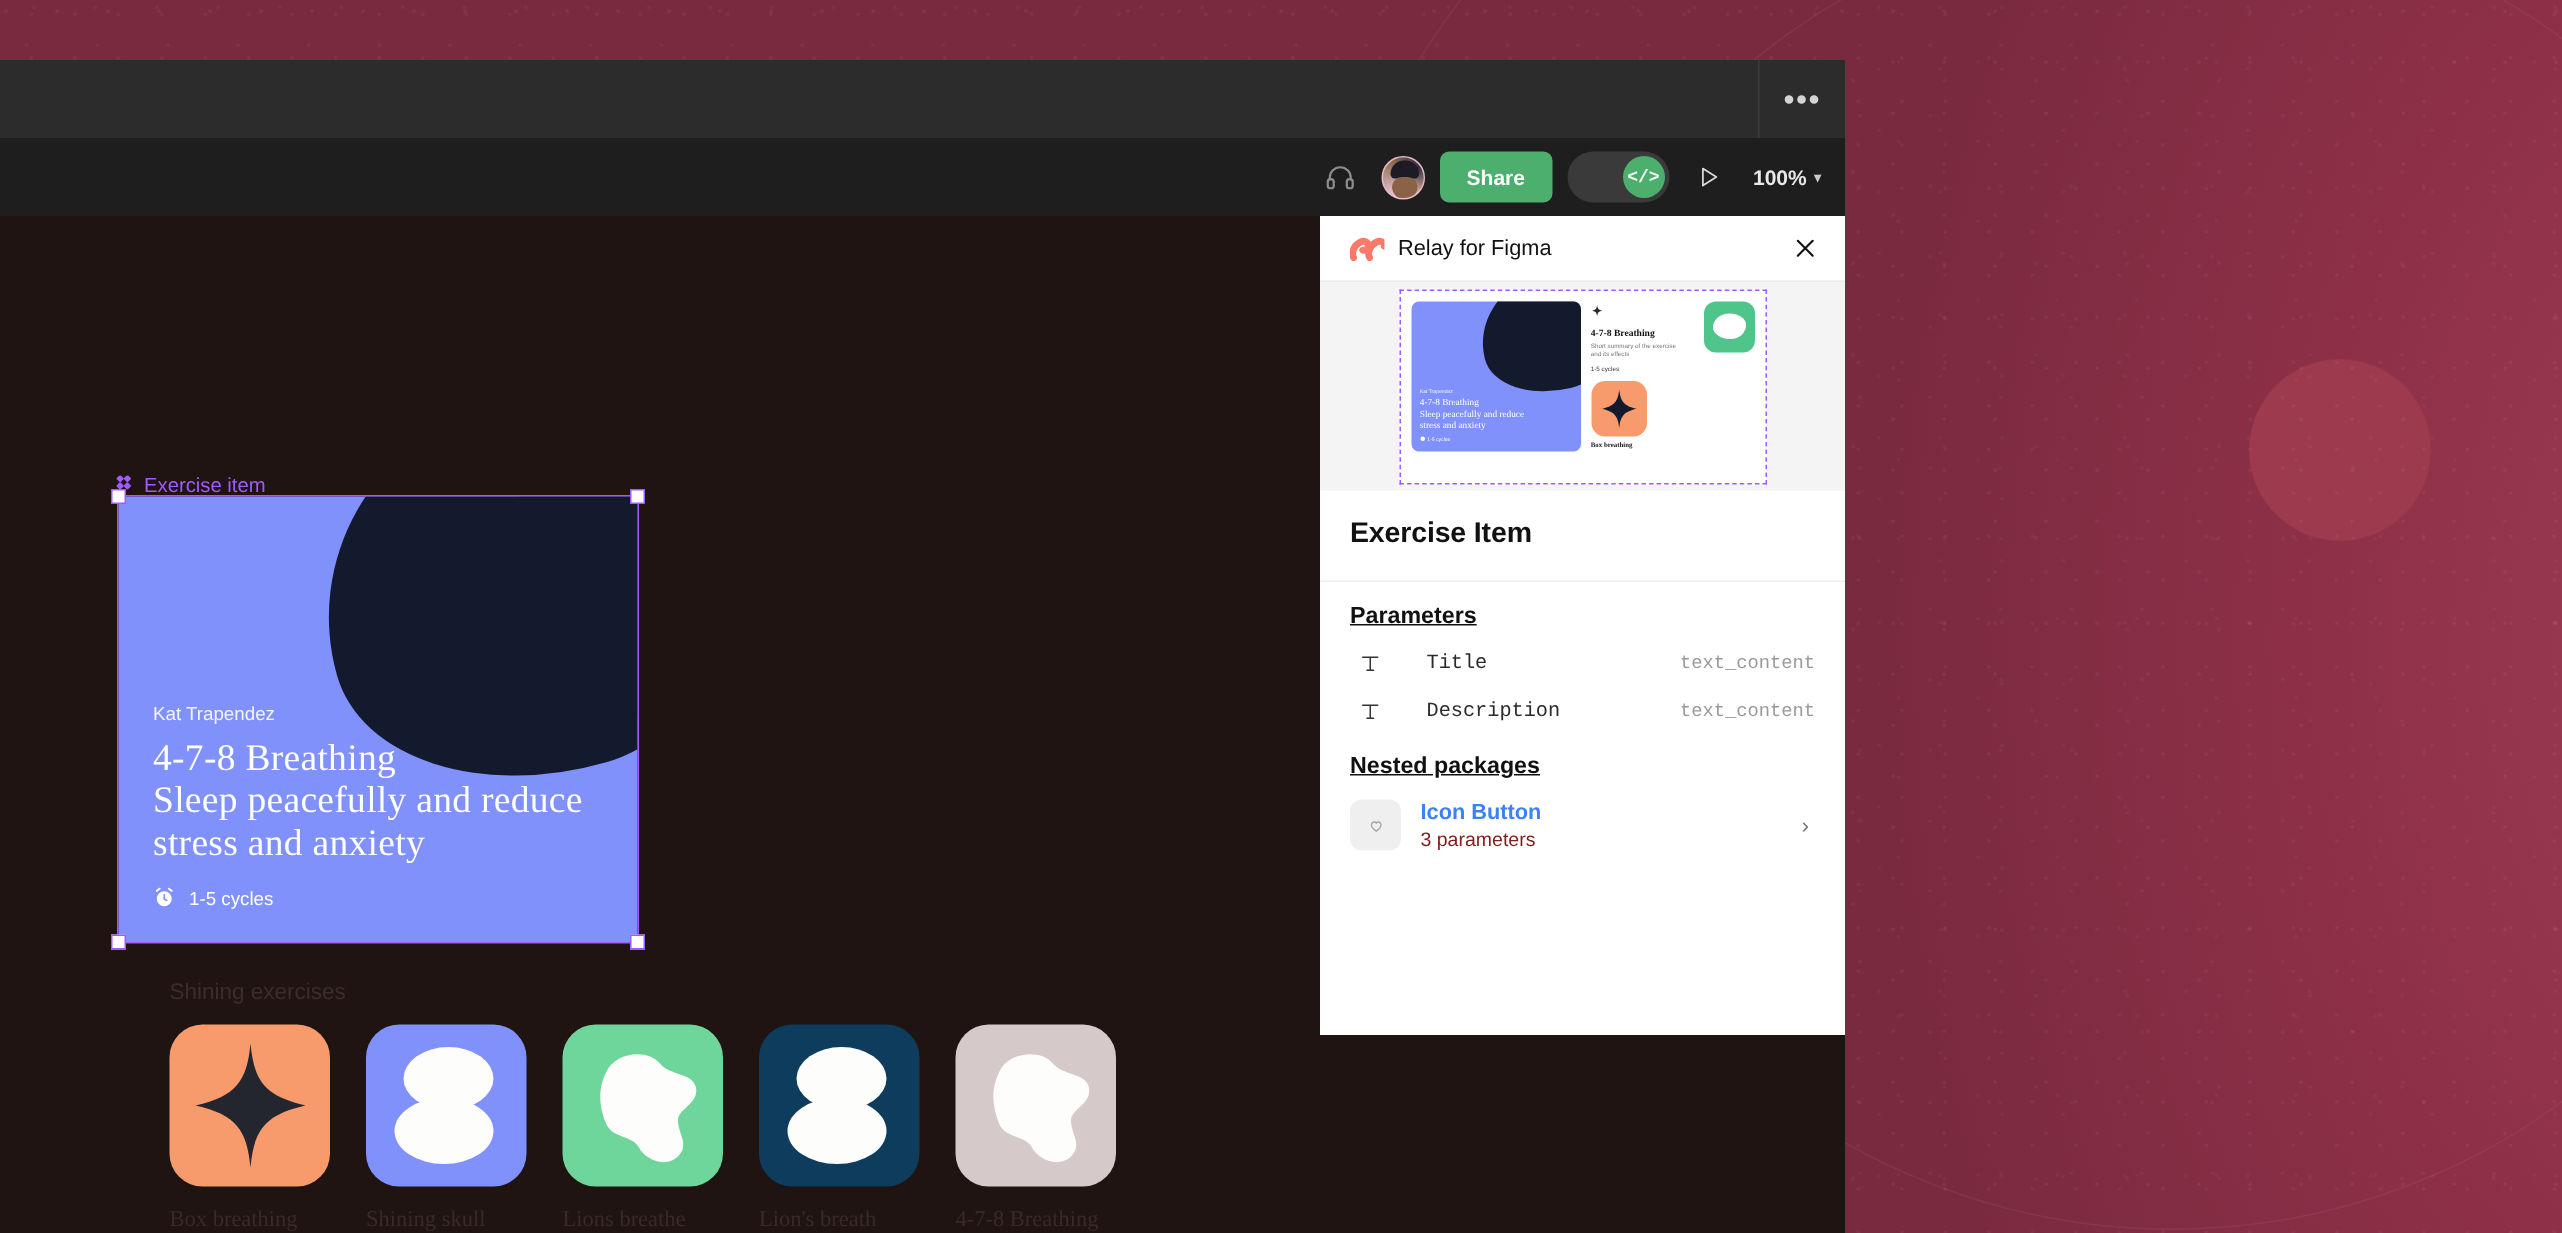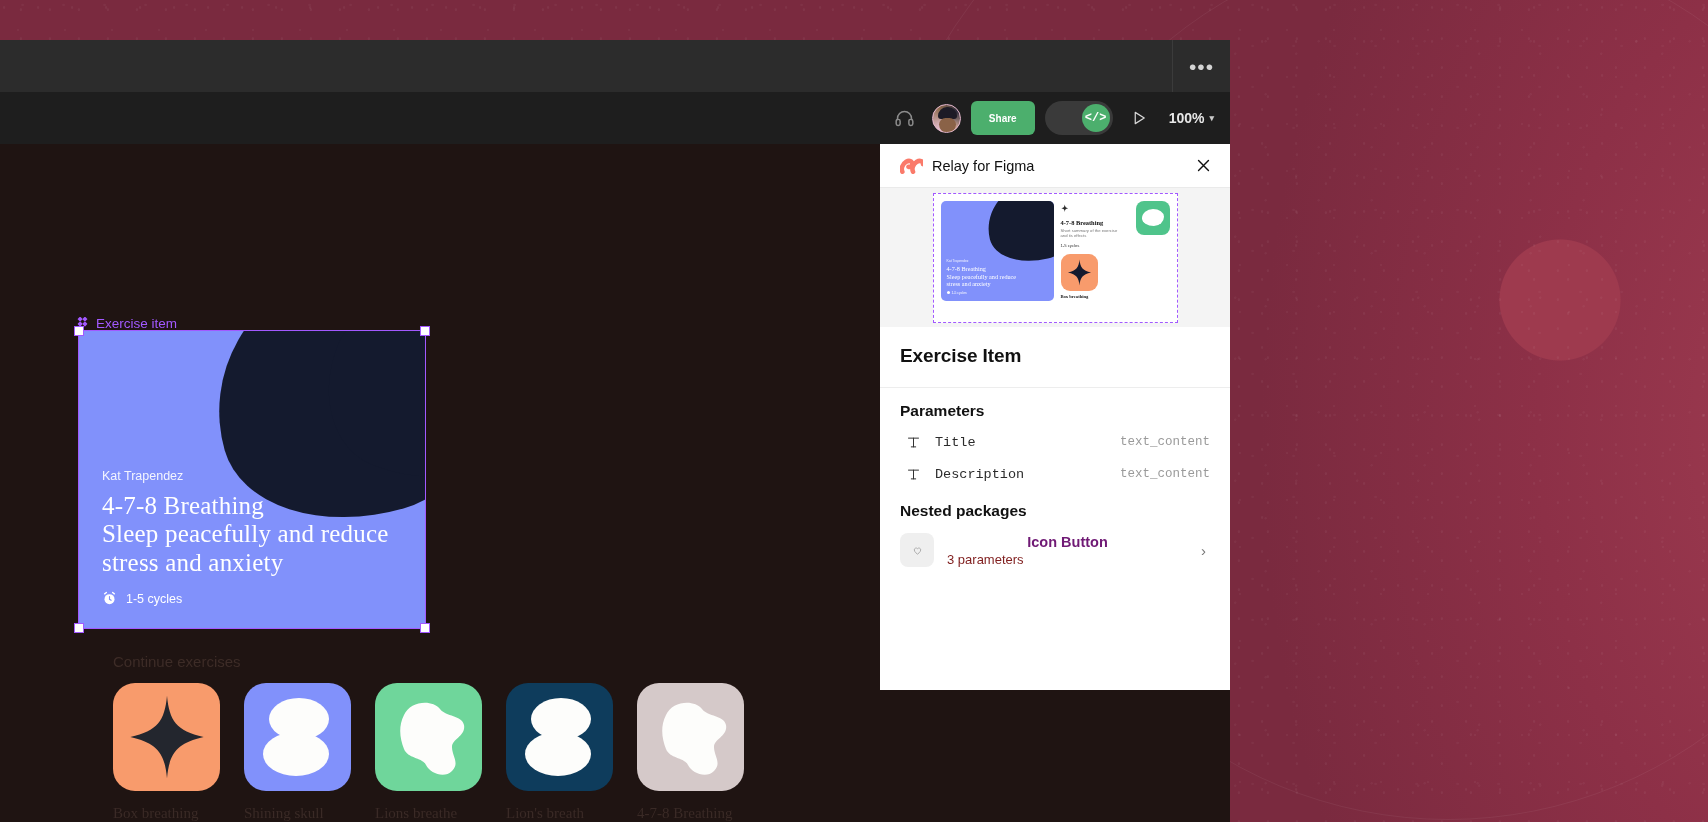--- a/index.html
+++ b/index.html
@@ -79,21 +79,21 @@
   .avatar::before{
     content:""; position:absolute; left:5px; top:2px; width:19px; height:12px;
     background:#1d1b26; border-radius:9px 9px 3px 3px;
   }
   .avatar::after{
     content:""; position:absolute; left:6px; top:13px; width:17px; height:15px;
     background:#8a6247; border-radius:7px 7px 9px 9px;
   }
   .share-btn {
     background:#4caf6d; color:#fff; border:none; border-radius:6px;
-    height:34px; padding:4px 18px; font-size:10px; font-weight:700;
+    height:34px; padding:4px 18px; font-size:14px; font-weight:700;
     font-family:"Liberation Sans", sans-serif; cursor:pointer;
   }
   .dev-toggle {
     width:68px; height:34px; border-radius:17px; background:#3a3a3a;
     display:flex; align-items:center; justify-content:flex-end; padding:3px; cursor:pointer;
   }
   .dev-knob {
     width:28px; height:28px; border-radius:50%; background:#4caf6d;
     display:flex; align-items:center; justify-content:center;
     color:#fff; font-size:12px; font-family:"Liberation Mono", monospace; font-weight:700;
@@ -238,43 +238,43 @@
   .pv-tile-lbl{ font-family:"Liberation Serif", serif; font-size:4.6px; color:#222; margin-top:3px; font-weight:700;}
 
   .plugin-body { flex:1; overflow:hidden; }
   .sec {
     padding:18px 20px 20px 20px; border-bottom:1px solid #ededed;
   }
   .comp-name { font-size:19px; color:#111; font-weight:700; letter-spacing:-.1px; }
   .comp-desc { font-size:14.5px; color:#8a8a8a; line-height:22px; margin-top:8px; }
 
   .sec2 { padding:14px 20px 4px 20px; }
-  .sec-h { font-size:15.5px; color:#111; font-weight:700; margin-bottom:6px; }
+  .sec-h { font-size:15.5px; color:#111; font-weight:700; margin-bottom:6px;text-decoration:underline; }
   .param-row {
-    display:flex; align-items:center; height:32px; gap:13px;
+    display:flex; align-items:center; height:32px; gap:29px;
     padding-left:5px;
   }
   .param-icon { width:17px; height:17px; flex:none; display:flex; align-items:center; justify-content:center; }
   .param-name {
     flex:1; font-family:"Liberation Mono", monospace; font-size:13.5px; color:#2b2b2b;
   }
   .param-type {
     font-family:"Liberation Mono", monospace; font-size:12.5px; color:#9a9a9a;
   }
 
   .sec3 { padding:8px 20px 10px 20px; }
   .nested-row {
     display:flex; align-items:center; gap:13px; padding:7px 4px 7px 0; cursor:pointer;
   }
   .nested-thumb {
     width:34px; height:34px; border-radius:8px; background:#efefef; flex:none;
     display:flex; align-items:center; justify-content:center; color:#9a9a9a; font-size:11px;
   }
   .nested-meta { flex:1; }
-  .nested-name { font-size:14.5px; color:#701a75; font-weight:700;text-align:center; }
+  .nested-name { font-size:14.5px; color:#3b82f6; font-weight:700; }
   .nested-sub { font-size:13px; color:#7f1d1d; margin-top:2px; }
   .nested-chev { color:#777; font-size:15px; }
 </style>
 </head>
 <body>
 
 <div class="wallpaper">
   <div class="arc arc1"></div>
   <div class="arc arc2"></div>
 </div>
@@ -351,21 +351,21 @@
       </div>
     </div>
 
     <div class="sel-frame">
       <div class="handle h-tl"></div>
       <div class="handle h-tr"></div>
       <div class="handle h-bl"></div>
       <div class="handle h-br"></div>
     </div>
 
-    <div class="sec-title">Continue exercises</div>
+    <div class="sec-title">Shining exercises</div>
 
     <div class="tiles">
 
       <div class="tile-wrap">
         <div class="tile" style="background:#f89b6c">
           <svg class="shape-star" viewBox="0 0 100 110">
             <path d="M50 2C53 34 62 47 97 55 62 63 53 76 50 108 47 76 38 63 3 55 38 47 47 34 50 2z" fill="#23262e"></path>
           </svg>
         </div>
         <div class="tile-label">Box breathing</div>

